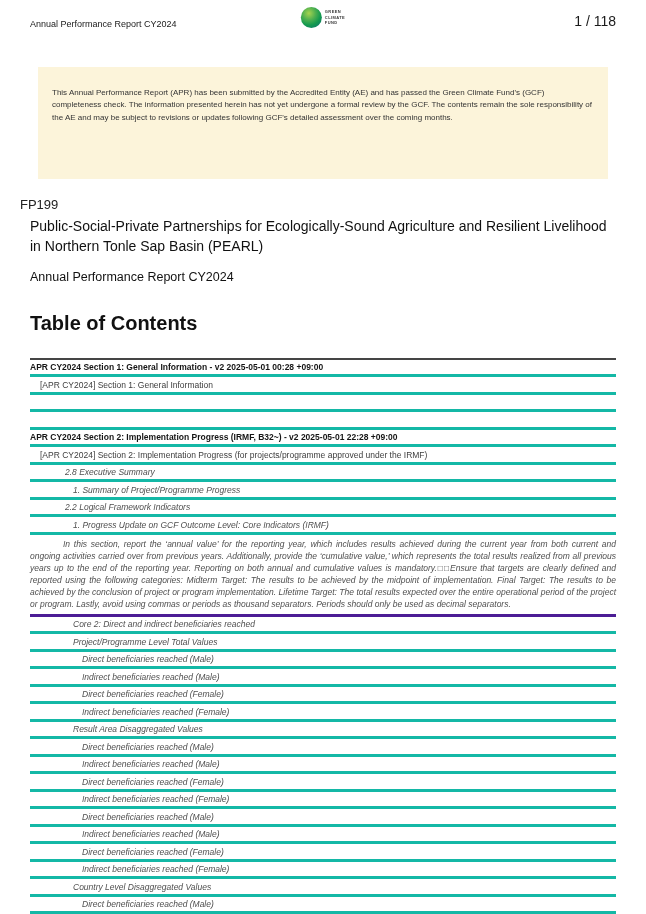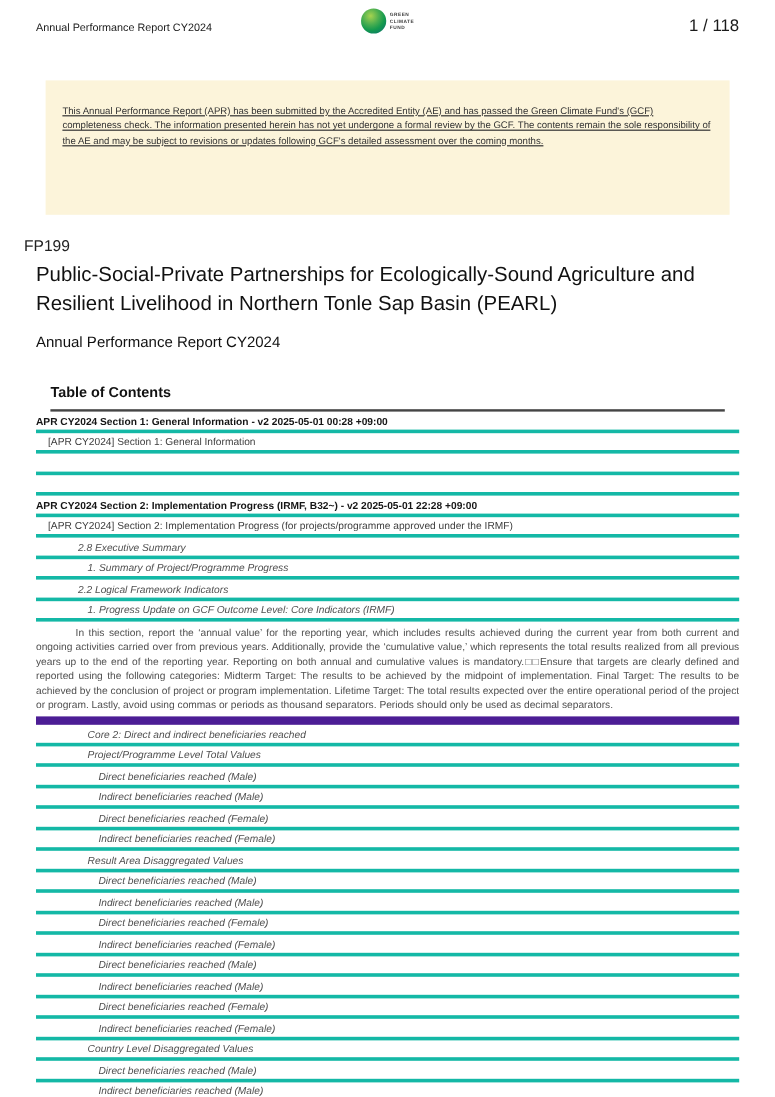--- a/index.html
+++ b/index.html
@@ -10,39 +10,39 @@
   
   .hdr{position:relative;padding:13px 30px 0;height:30px;}
   .hdr-title{font-size:9px;color:#1a1a1a;}
   .hdr-page{position:absolute;right:30px;top:13px;font-size:14px;color:#1a1a1a;}
   .logo{position:absolute;left:50%;top:7px;transform:translateX(-50%);display:flex;align-items:center;gap:3px;}
   .globe{width:21px;height:21px;border-radius:50%;
     background:radial-gradient(circle at 38% 30%, #a6d34f 0%, #4caf50 35%, #149a4e 60%, #0e7f64 82%, #20647e 100%);}
   .logo-lines{display:flex;flex-direction:column;font-size:4px;line-height:1.35;color:#3a3a3a;font-weight:bold;letter-spacing:.4px;}
   
   .notice{margin:24px 38px 0;height:112px;box-sizing:border-box;background:#fcf4da;
-    padding:20px 14px;font-size:8px;line-height:1.55;color:#333;text-decoration:underline;}
+    padding:20px 14px;font-size:8px;line-height:1.55;color:#333;}
   
   .fp{margin:18px 20px 0;font-size:13px;color:#222;}
-  .ptitle{margin:5px 30px 0;font-size:17px;line-height:1.42;color:#111;max-width:586px;}
+  .ptitle{margin:5px 30px 0;font-size:14px;line-height:1.42;color:#111;max-width:586px;}
   .psub{margin:13px 30px 0;font-size:12.5px;color:#111;}
   
-  .toc-h{margin:28px 42px 0;font-size:12px;font-weight:bold;color:#111;
-    padding-bottom:7px;border-bottom:2px solid #454545;}
+  .toc-h{margin:28px 30px 0;font-size:20px;font-weight:bold;color:#111;
+    padding-bottom:23px;border-bottom:2px solid #454545;}
   .rows{margin:0 30px;}
   .row{height:17.5px;box-sizing:border-box;border-bottom:3px solid #14b8a6;
     display:flex;align-items:center;font-size:8.5px;white-space:nowrap;overflow:hidden;}
   .row.b{font-weight:bold;color:#151515;}
   .row.p{color:#3d3d3d;}
   .row.i{font-style:italic;color:#4f4f4f;}
   .ind1{padding-left:10px}
   .ind2{padding-left:35px}
   .ind3{padding-left:43px}
   .ind4{padding-left:52px}
-  .para{border-bottom:7px solid #4c1d95;font-size:8.5px;color:#4f4f4f;
+  .para{border-bottom:3px solid #4c1d95;font-size:8.5px;font-style:italic;color:#4f4f4f;
     line-height:12px;text-align:justify;text-indent:33px;padding:3px 0 4px;}
 </style>
 </head>
 <body>
 
 <div class="hdr">
   <span class="hdr-title">Annual Performance Report CY2024</span>
   <div class="logo">
     <span class="globe"></span>
     <span class="logo-lines">

